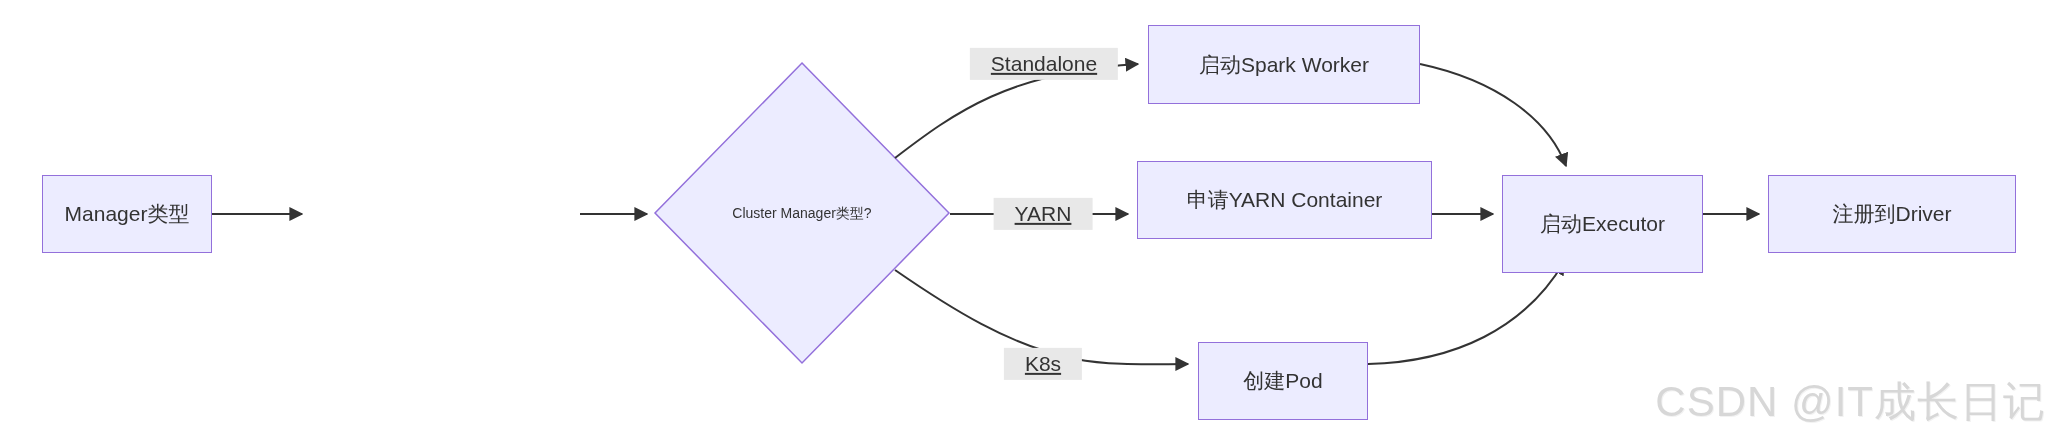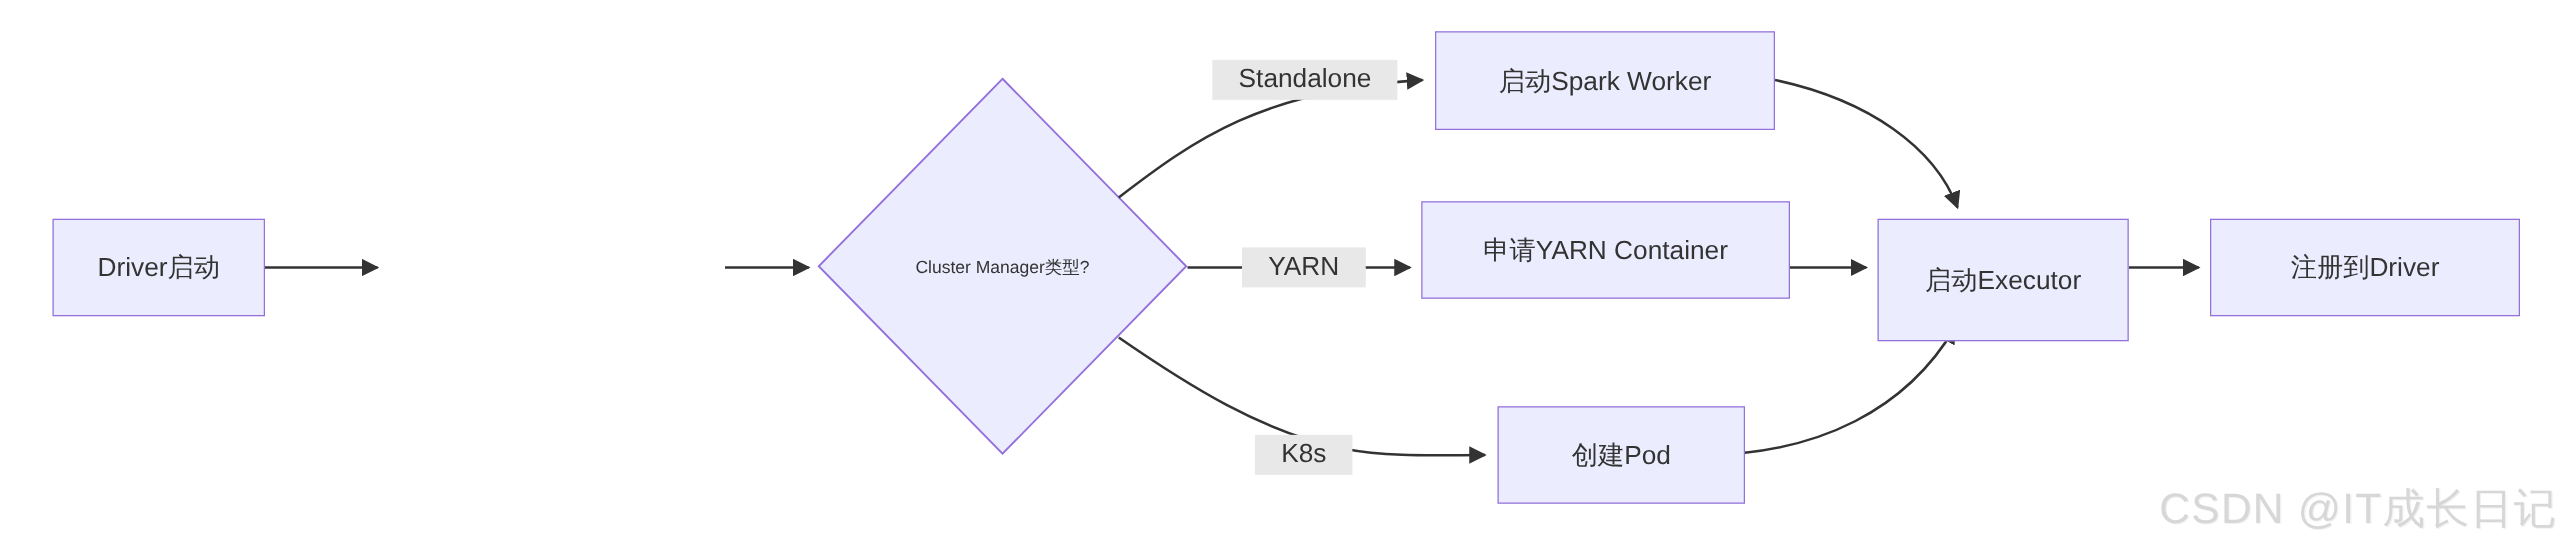--- a/index.html
+++ b/index.html
@@ -45,21 +45,21 @@
     justify-content: center;
     font-size: 21px;
     color: var(--text-color);
     text-align: center;
     white-space: nowrap;
   }
   #n-driver-start       { left: 42px;   top: 175px; width: 170px; height: 78px; }
   #n-request-executor   { left: 310px;  top: 175px; width: 270px; height: 78px; }
   #n-start-spark-worker { left: 1148px; top: 25px;  width: 272px; height: 79px; }
   #n-request-yarn       { left: 1137px; top: 161px; width: 295px; height: 78px; }
-  #n-create-pod         { left: 1198px; top: 325px; width: 198px; height: 78px; }
+  #n-create-pod         { left: 1198px; top: 342px; width: 170px; height: 78px; }
   #n-start-executor     { left: 1502px; top: 175px; width: 201px; height: 98px; }
   #n-register-driver    { left: 1768px; top: 175px; width: 248px; height: 78px; }
   .diamond-label {
     position: absolute;
     left: 657px; top: 195px;
     width: 290px; height: 38px;
     display: flex;
     align-items: center;
     justify-content: center;
     font-size: 14px;
@@ -69,29 +69,30 @@
   }
   .edge-label {
     position: absolute;
     transform: translate(-50%, -50%);
     background: var(--label-bg);
     padding: 3px 21px;
     font-size: 21px;
     line-height: 1.25;
     color: var(--text-color);
     white-space: nowrap;
+    text-decoration: underline;
   }
   #l-standalone { left: 1044px; top: 64px; }
   #l-yarn       { left: 1043px; top: 214px; }
   #l-k8s        { left: 1043px; top: 364px; }
   .watermark {
     position: absolute;
     right: 8px;
     bottom: 2px;
-    font-size: 34px;
+    font-size: 42px;
     letter-spacing: 1px;
     color: #d7d7d7;
     text-shadow: 1px 1px 0 #f2f2f2;
     white-space: nowrap;
   }
 </style>
 </head>
 <body>
 
 <div class="canvas">
@@ -109,21 +110,21 @@
     <path class="edge" d="M580,214 H647" marker-end="url(#arrowhead)"></path>
     <path class="edge" d="M895,158 C955,112 1010,72 1138,64" marker-end="url(#arrowhead)"></path>
     <path class="edge" d="M950,214 H1128" marker-end="url(#arrowhead)"></path>
     <path class="edge" d="M895,270 C950,308 1010,346 1075,359 C1112,366 1152,364 1188,364" marker-end="url(#arrowhead)"></path>
     <path class="edge" d="M1420,64 C1495,80 1548,118 1566,166" marker-end="url(#arrowhead)"></path>
     <path class="edge" d="M1432,214 H1493" marker-end="url(#arrowhead)"></path>
     <path class="edge" d="M1368,364 C1455,362 1525,328 1564,262" marker-end="url(#arrowhead)"></path>
     <path class="edge" d="M1703,214 H1759" marker-end="url(#arrowhead)"></path>
   </svg>
 
-  <div class="node" id="n-driver-start">Driver启动</div>
+  <div class="node" id="n-driver-start">Manager类型</div>
   <div class="node" id="n-start-spark-worker">启动Spark Worker</div>
   <div class="node" id="n-request-yarn">申请YARN Container</div>
   <div class="node" id="n-create-pod">创建Pod</div>
   <div class="node" id="n-start-executor">启动Executor</div>
   <div class="node" id="n-register-driver">注册到Driver</div>
 
   <div class="diamond-label">Cluster Manager类型?</div>
 
   <div class="edge-label" id="l-standalone">Standalone</div>
   <div class="edge-label" id="l-yarn">YARN</div>

